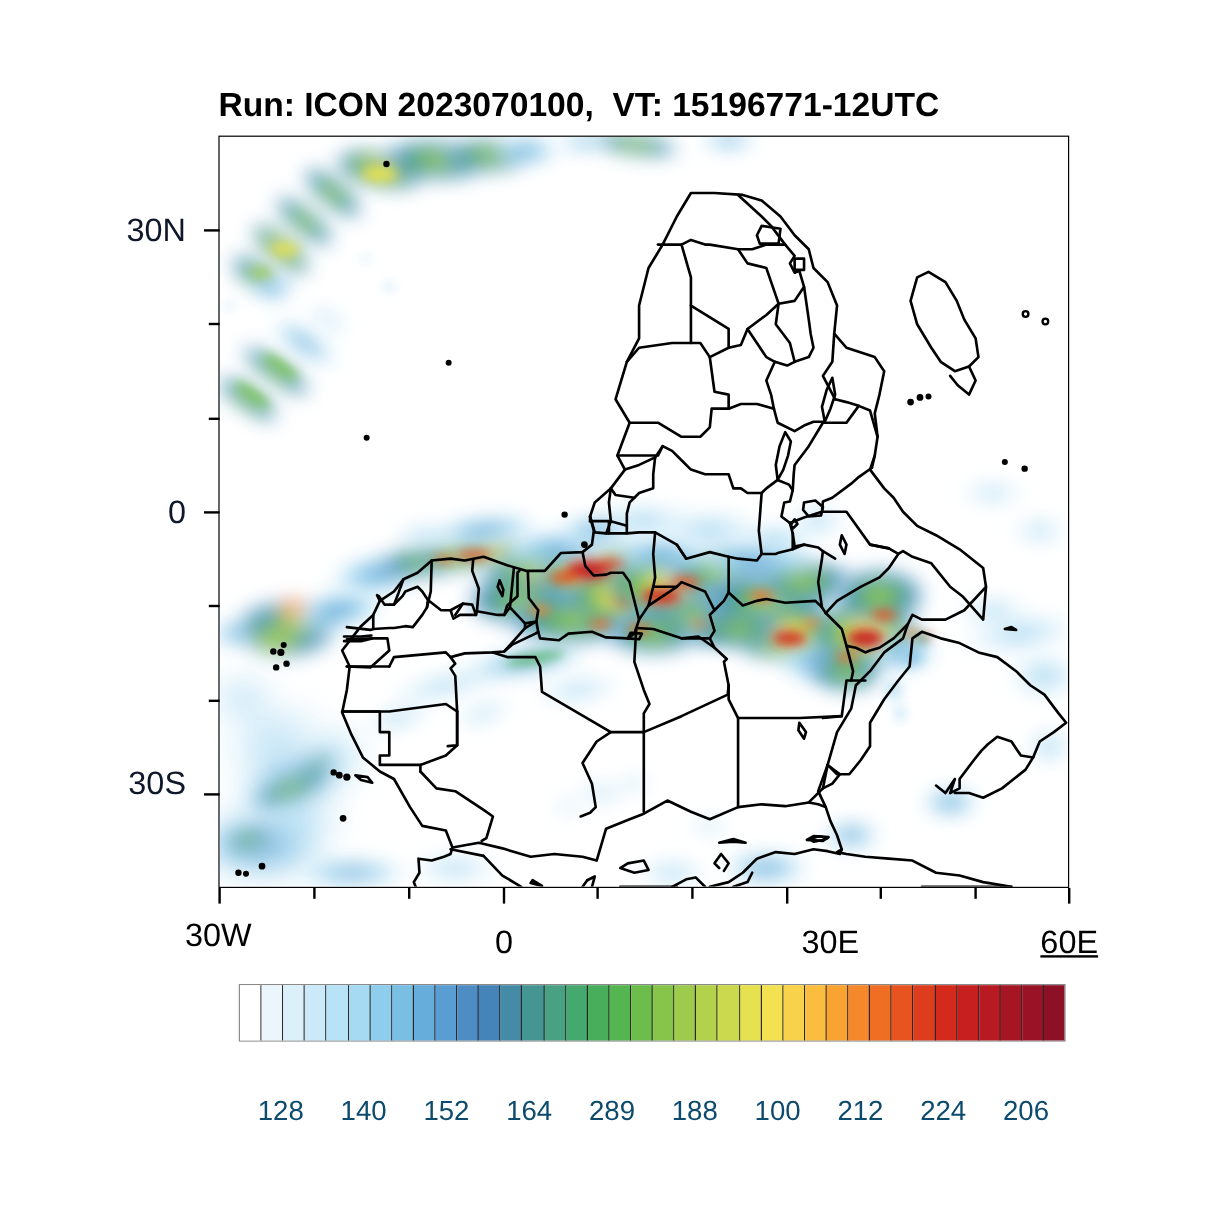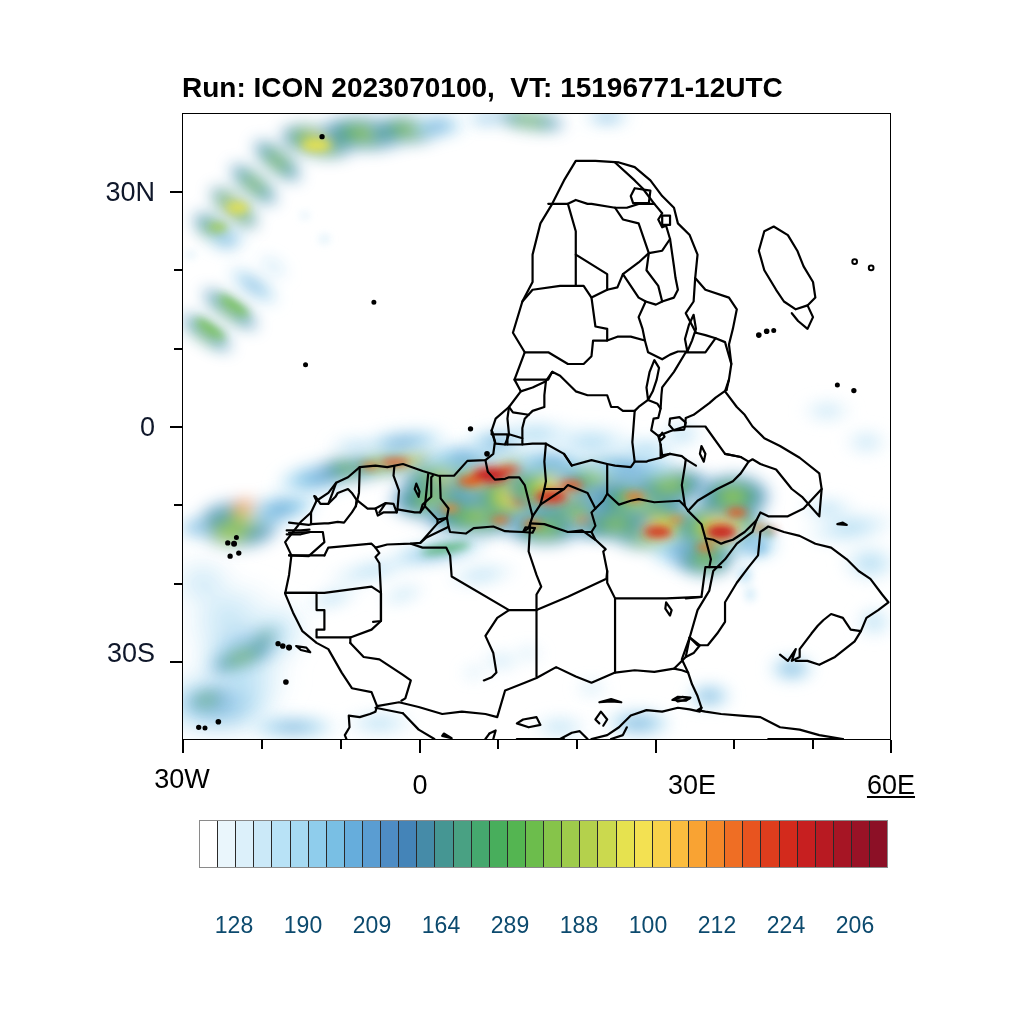--- a/index.html
+++ b/index.html
@@ -678,22 +678,22 @@
         <div class="cb-cell" style="background: rgb(232, 84, 31);"></div>
         <div class="cb-cell" style="background: rgb(222, 61, 29);"></div>
         <div class="cb-cell" style="background: rgb(211, 42, 28);"></div>
         <div class="cb-cell" style="background: rgb(199, 31, 32);"></div>
         <div class="cb-cell" style="background: rgb(184, 26, 34);"></div>
         <div class="cb-cell" style="background: rgb(166, 21, 36);"></div>
         <div class="cb-cell" style="background: rgb(153, 18, 38);"></div>
         <div class="cb-cell" style="background: rgb(140, 16, 38);"></div>
       </div>
     <div class="cb-label" style="left:-25px; width:120px;">128</div>
-    <div class="cb-label" style="left:44px;  width:120px;">190</div>
-    <div class="cb-label" style="left:113px; width:120px;">209</div>
+    <div class="cb-label" style="left:44px;  width:120px;">140</div>
+    <div class="cb-label" style="left:113px; width:120px;">152</div>
     <div class="cb-label" style="left:182px; width:120px;">164</div>
     <div class="cb-label" style="left:251px; width:120px;">289</div>
     <div class="cb-label" style="left:320px; width:120px;">188</div>
     <div class="cb-label" style="left:389px; width:120px;">100</div>
     <div class="cb-label" style="left:458px; width:120px;">212</div>
     <div class="cb-label" style="left:527px; width:120px;">224</div>
     <div class="cb-label" style="left:596px; width:120px;">206</div>
   </div>
 
 </div>

